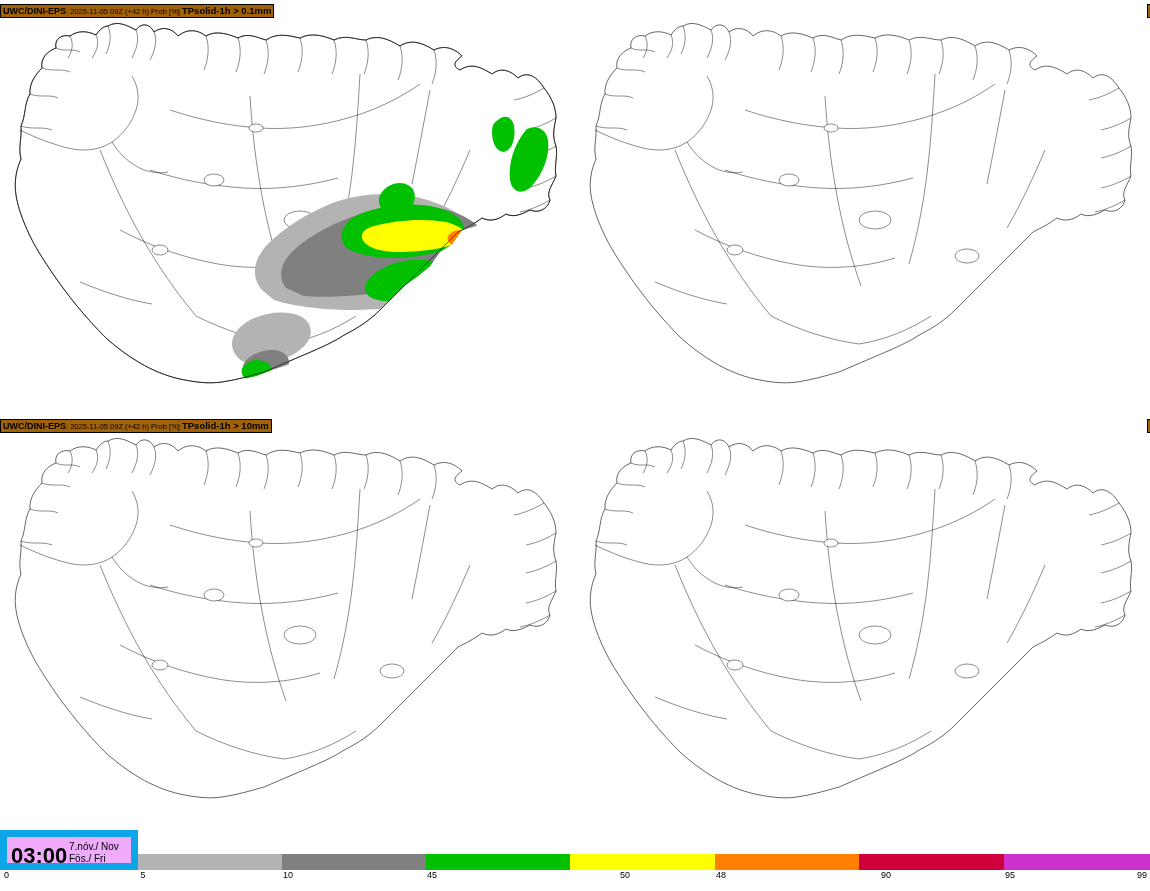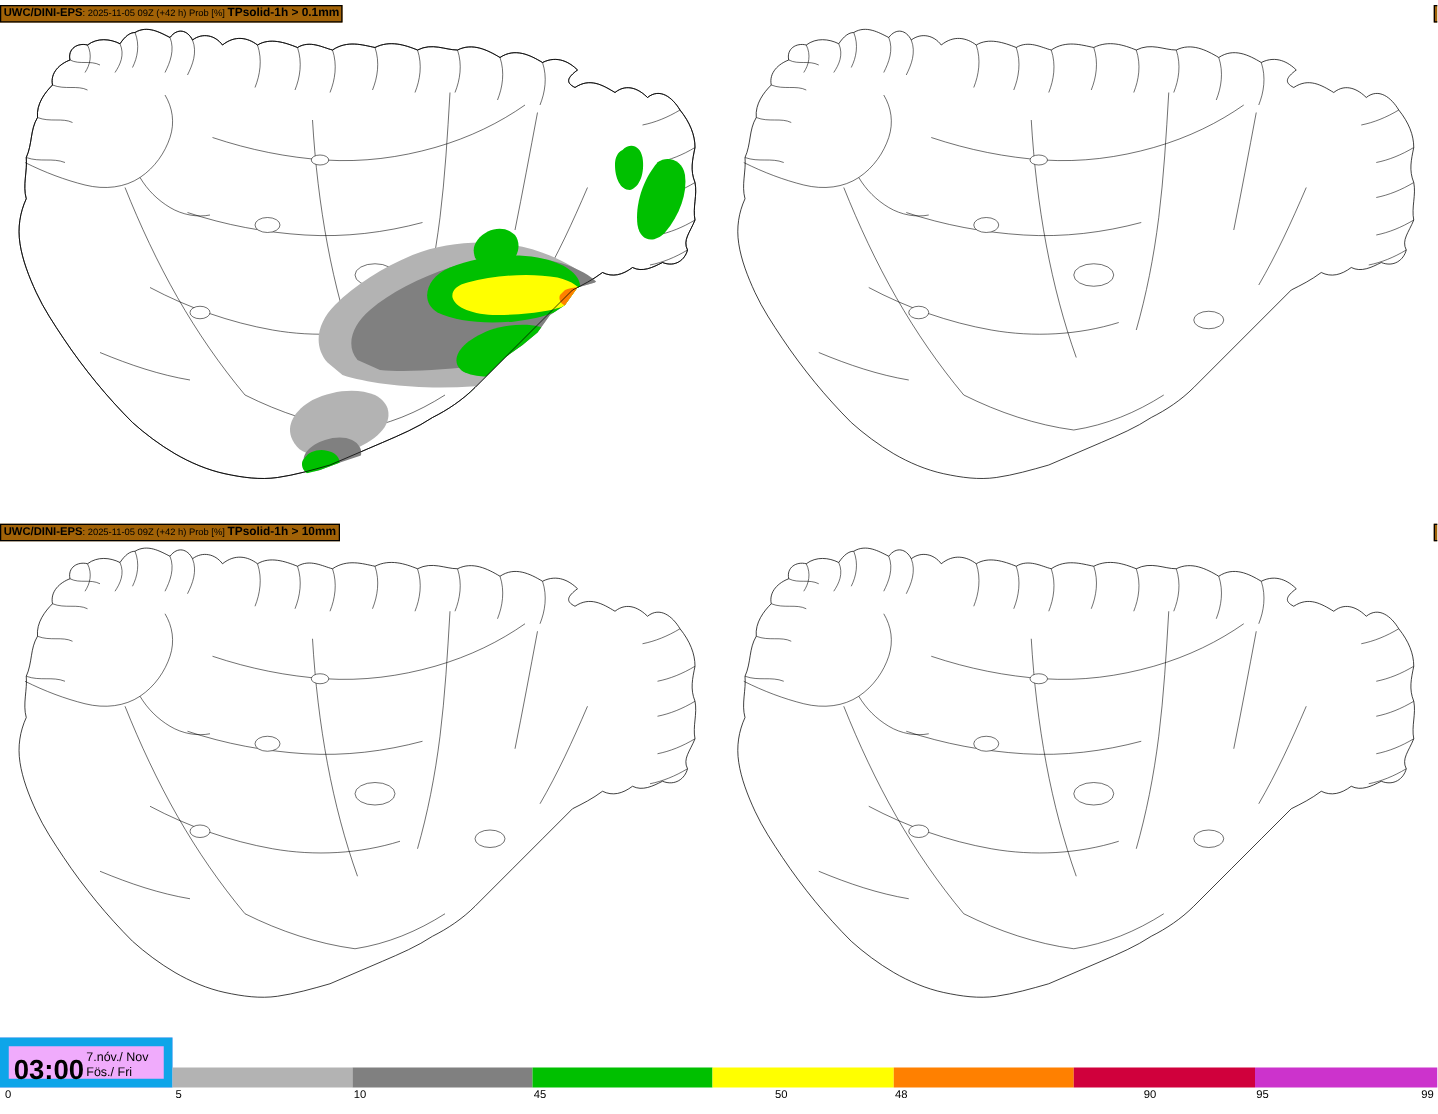--- a/index.html
+++ b/index.html
@@ -232,17 +232,17 @@
     <div class="cseg" style="left:866px;width:146px;background:#cc33cc;"></div>
   </div>
 
   <div class="clabels">
     <div class="clab" style="left:4px;transform:none;">0</div>
     <div class="clab" style="left:143px;">5</div>
     <div class="clab" style="left:288px;">10</div>
     <div class="clab" style="left:432px;">45</div>
     <div class="clab" style="left:577px;margin-left:48px;">50</div>
     <div class="clab" style="left:721px;">48</div>
-    <div class="clab" style="left:900px;padding-left:40px;">90</div>
+    <div class="clab" style="left:866px;padding-left:40px;">90</div>
     <div class="clab" style="left:1010px;">95</div>
     <div class="clab" style="left:1142px;text-align:center;">99</div>
   </div>
 </div>
 
 </body></html>

